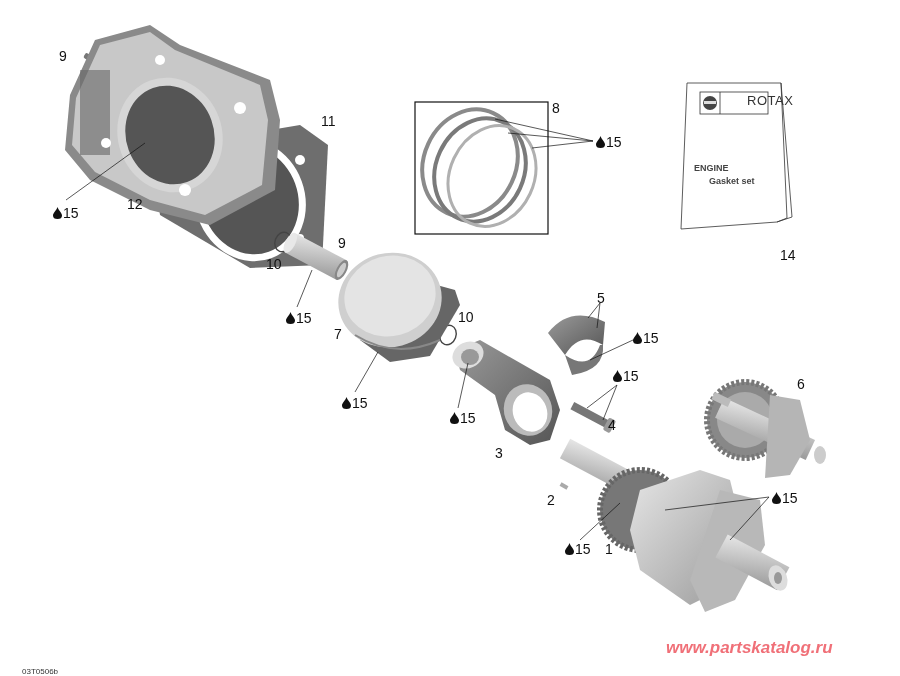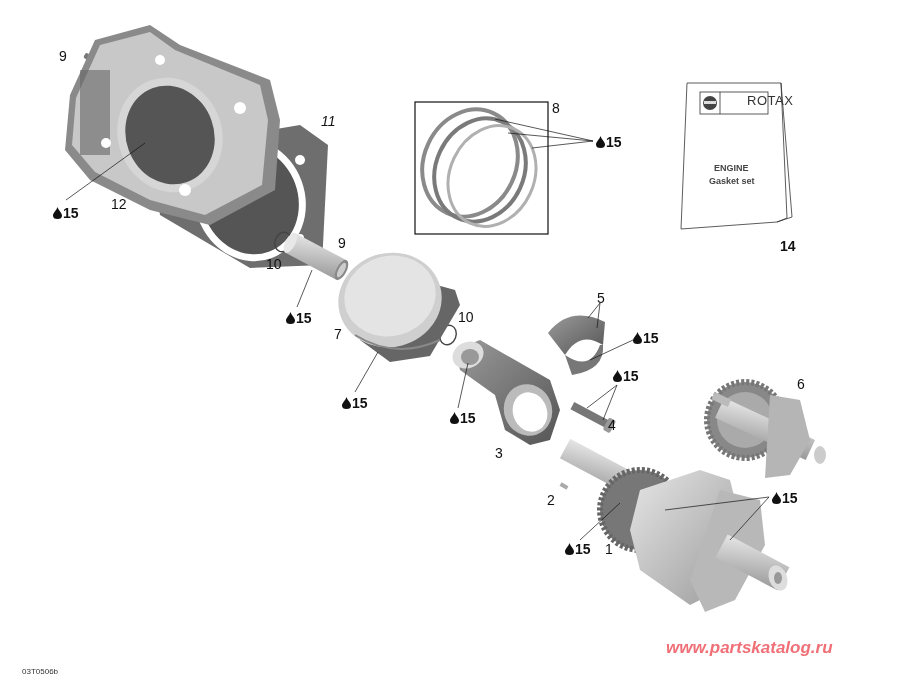--- a/index.html
+++ b/index.html
@@ -1,19 +1,19 @@
 <!DOCTYPE html>
 <html><head>
   <meta charset="utf-8">
   <style>
     html, body { margin: 0; padding: 0; background: #ffffff; }
     #canvas { position: relative; width: 900px; height: 676px; overflow: hidden; background: #fff; font-family: "Liberation Sans", sans-serif; }
     svg.art { position: absolute; left: 0; top: 0; }
     .lbl { position: absolute; font-size: 14px; color: #111; line-height: 1; white-space: nowrap; }
-    .callout { position: absolute; font-size: 14px; color: #111; line-height: 1; white-space: nowrap; display: flex; align-items: center; font-weight: bold; }
+    .callout { position: absolute; font-size: 14px; color: #111; line-height: 1; white-space: nowrap; display: flex; align-items: center; }
     .drop { display: inline-block; width: 9px; height: 12px; margin-right: 1px; }
     .watermark { position: absolute; left: 666px; top: 638px; font-size: 17px; font-weight: bold; font-style: italic; color: #f07078; text-align: center; }
     .code { position: absolute; left: 22px; top: 667px; font-size: 8px; color: #333; text-align: center; }
     .book-txt { position: absolute; font-size: 9px; font-weight: bold; color: #444; }
     .rotax { position: absolute; left: 722px; top: 93px; font-size: 13px; color: #333; letter-spacing: 0.5px; padding-left: 25px; }
   </style>
 </head>
 <body>
 
 <div id="canvas">
@@ -151,24 +151,24 @@
       </g>
       <ellipse cx="778" cy="578" rx="9" ry="13" fill="#ddd" transform="rotate(-20 778 578)"></ellipse>
       <ellipse cx="778" cy="578" rx="4" ry="6" fill="#999"></ellipse>
       <line x1="665" y1="510" x2="769" y2="497" stroke="#111" stroke-width="0.7"></line>
       <line x1="730" y1="540" x2="769" y2="497" stroke="#111" stroke-width="0.7"></line>
       <line x1="620" y1="503" x2="580" y2="540" stroke="#111" stroke-width="0.7"></line>
     </g>
   </svg>
 
   <span class="lbl" style="left:59px;top:49px;">9</span>
-  <span class="lbl" style="left:321px;top:114px;font-style:italic;">11</span>
-  <span class="lbl" style="left:111px;top:197px;">12</span>
+  <span class="lbl" style="left:321px;top:114px;">11</span>
+  <span class="lbl" style="left:127px;top:197px;">12</span>
   <span class="lbl" style="left:552px;top:101px;">8</span>
-  <span class="lbl" style="left:780px;top:239px;font-weight:bold;">14</span>
+  <span class="lbl" style="left:780px;top:248px;">14</span>
   <span class="lbl" style="left:338px;top:236px;">9</span>
   <span class="lbl" style="left:266px;top:257px;">10</span>
   <span class="lbl" style="left:458px;top:310px;">10</span>
   <span class="lbl" style="left:334px;top:327px;">7</span>
   <span class="lbl" style="left:597px;top:291px;">5</span>
   <span class="lbl" style="left:608px;top:418px;">4</span>
   <span class="lbl" style="left:495px;top:446px;">3</span>
   <span class="lbl" style="left:797px;top:377px;">6</span>
   <span class="lbl" style="left:547px;top:493px;">2</span>
   <span class="lbl" style="left:605px;top:542px;">1</span>
@@ -222,18 +222,18 @@
     <span>15</span>
   </span>
   <span class="callout" style="left:565px;top:542px;">
     <svg class="drop" viewBox="0 0 9 12">
         <path d="M4.5 0 C6 4 9 6 9 8.5 A4.5 3.5 0 0 1 0 8.5 C0 6 3 4 4.5 0 Z" fill="#111"></path>
       </svg>
     <span>15</span>
   </span>
 
   <span class="rotax">ROTAX</span>
-  <span class="book-txt" style="left:714px;top:163px;">ENGINE</span>
+  <span class="book-txt" style="left:694px;top:163px;">ENGINE</span>
   <span class="book-txt" style="left:709px;top:176px;">Gasket set</span>
 
   <span class="code">03T0506b</span>
   <span class="watermark">www.partskatalog.ru</span>
 </div>
 
 </body></html>

